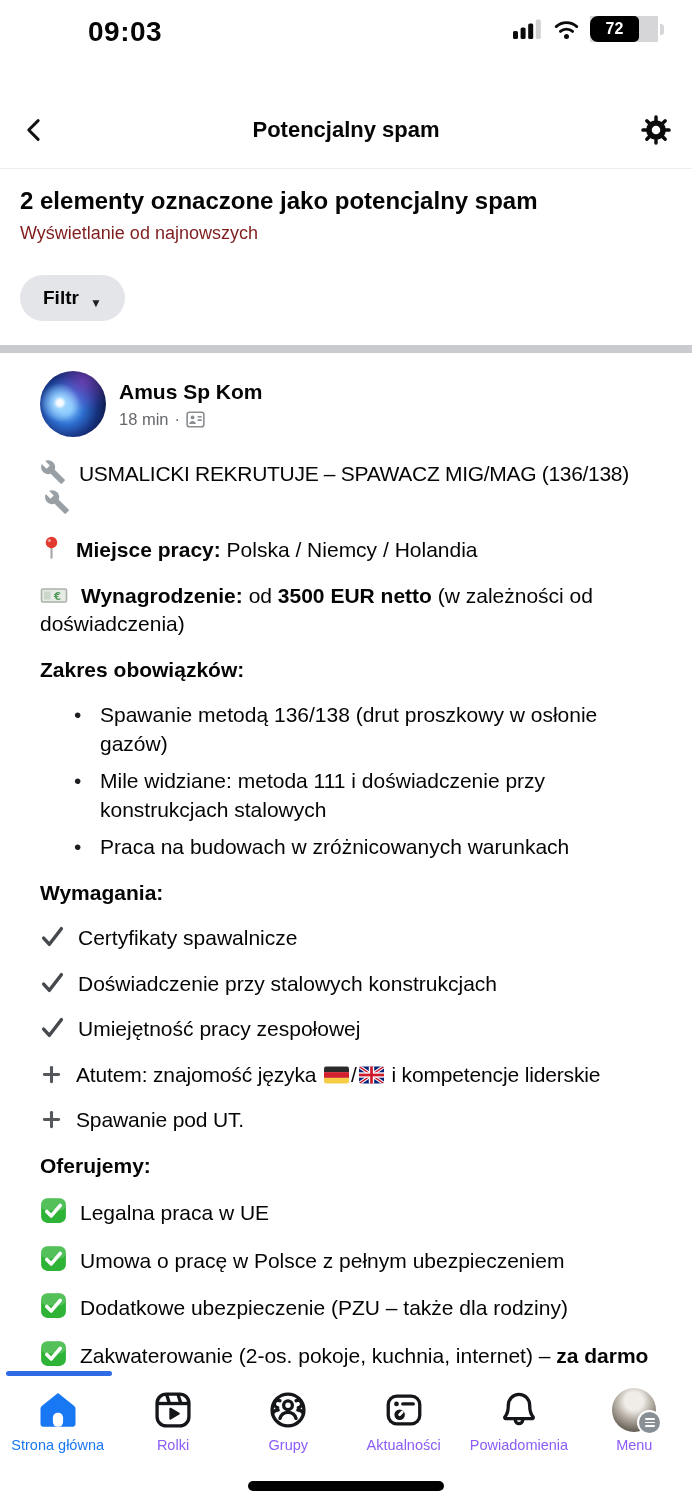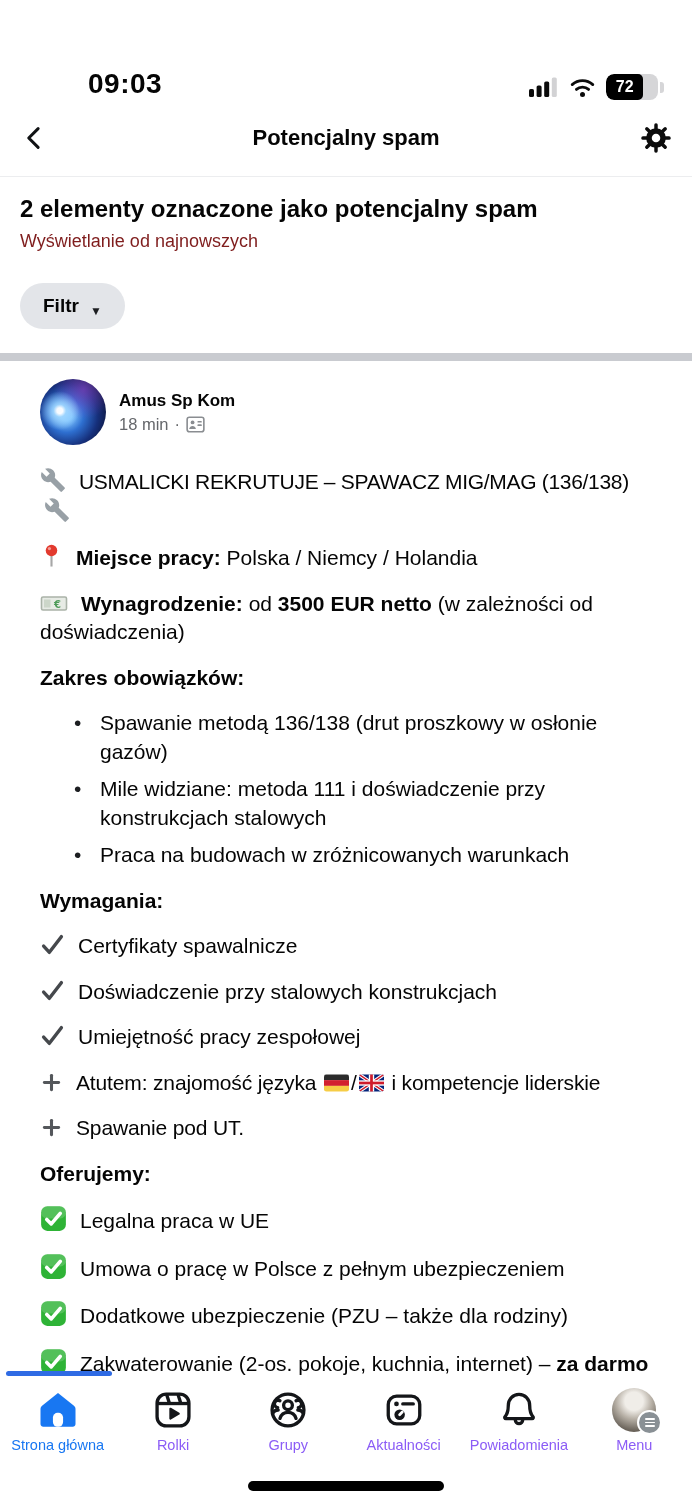--- a/index.html
+++ b/index.html
@@ -2,25 +2,25 @@
 <html><head>
 <meta charset="utf-8">
 <style>
   html,body{margin:0;padding:0;background:#fff;}
   .page{position:relative;width:692px;height:1500px;background:#fff;overflow:hidden;
         font-family:"Liberation Sans","DejaVu Sans",sans-serif;color:#050505;}
   .ic{display:inline-flex;vertical-align:middle;}
   .ic svg{display:block;}
 
   
-  .statusbar{height:92px;display:flex;align-items:flex-end;padding:2px 28px 0 88px;box-sizing:border-box;margin-top:8px;}
+  .statusbar{height:92px;display:flex;align-items:flex-start;padding:16px 28px 0 88px;box-sizing:border-box;}
   .time{font-size:28px;font-weight:700;letter-spacing:.5px;}
   .sb-right{margin-left:auto;display:flex;align-items:center;gap:10px;}
   .battery{position:relative;display:flex;align-items:center;}
-  .bat-body{position:relative;width:52px;height:26px;border-radius:8px;background:#d6d6d8;overflow:hidden;}
+  .bat-body{position:relative;width:68px;height:26px;border-radius:0;background:#d6d6d8;overflow:hidden;}
   .bat-fill{position:absolute;left:0;top:0;bottom:0;width:72%;background:#000;border-radius:8px 5px 5px 8px;
             display:flex;align-items:center;justify-content:center;}
   .bat-txt{color:#fff;font-size:16px;font-weight:700;}
   .bat-nub{width:4px;height:11px;background:#d6d6d8;border-radius:0 3px 3px 0;margin-left:2px;}
 
   
   .header{height:76px;display:grid;grid-template-columns:64px 1fr 64px;align-items:center;
           padding:0 20px;border-bottom:1px solid #ECEDEF;}
   .h-title{text-align:center;font-size:22px;font-weight:600;}
   .h-btn{display:flex;align-items:center;}
@@ -37,21 +37,21 @@
   .thick-divider{height:8px;background:#C9CBD0;}
 
   
   .post{padding:18px 40px 130px;}
   .post-head{display:flex;align-items:center;gap:13px;}
   .avatar{width:66px;height:66px;border-radius:50%;flex:0 0 auto;
     background:
       radial-gradient(circle at 30% 48%, rgba(255,255,255,.95) 0 5%, rgba(160,215,255,.9) 11%, rgba(90,160,235,.0) 34%),
       radial-gradient(circle at 66% 16%, rgba(150,70,205,.6), rgba(150,70,205,0) 42%),
       radial-gradient(circle at 40% 55%, #7fc4ff 0 10%, #2e6fd0 32%, #16307c 58%, #0a1030 85%);}
-  .ph-name{font-size:17px;font-weight:700;line-height:1.25;}
+  .ph-name{font-size:21px;font-weight:700;line-height:1.25;}
   .ph-meta{display:flex;align-items:center;gap:6px;margin-top:4px;color:#65676B;font-size:16.5px;}
 
   .post-body{margin-top:22px;width:612px;font-size:21px;line-height:28.5px;}
   .line{margin:17px 0;}
   .line .b,.heading span{font-weight:700;}
   .heading{font-weight:700;}
   .line-title{letter-spacing:-0.3px;}
   .line-plus{letter-spacing:-0.15px;}
   .ic.lead{margin-right:13px;vertical-align:-4px;}
   .ic.seg{margin:0 4px;vertical-align:-4px;}

